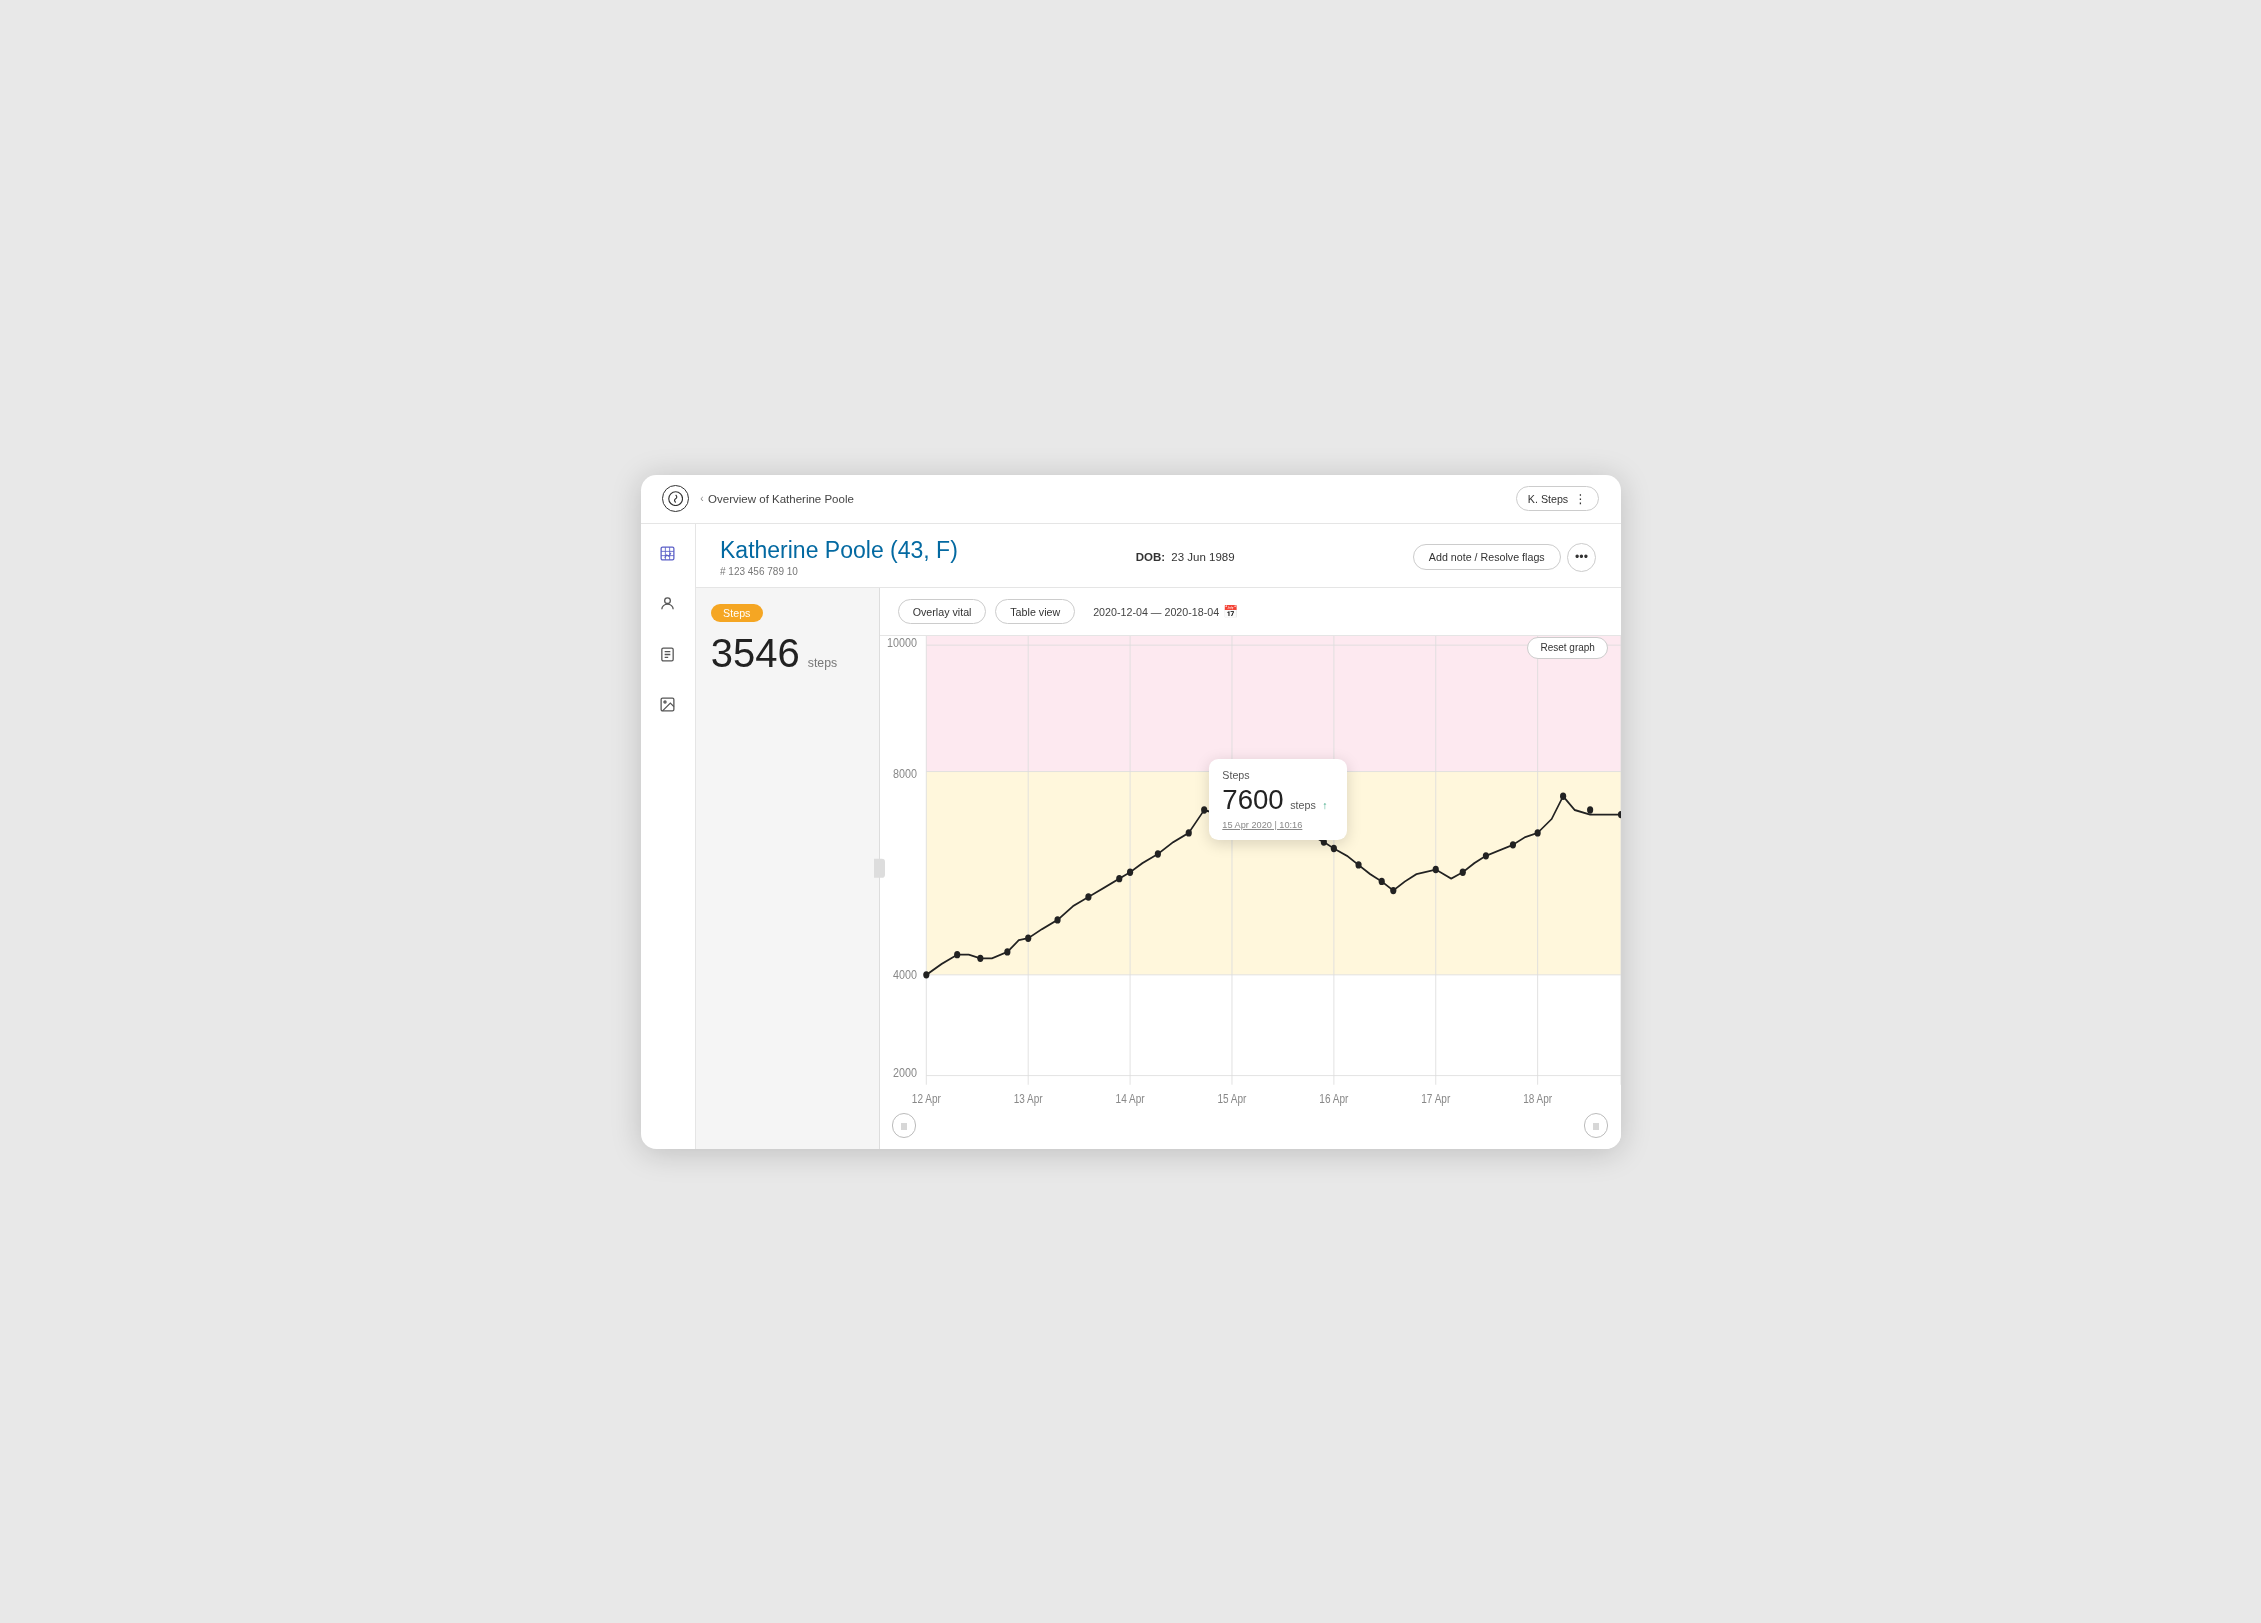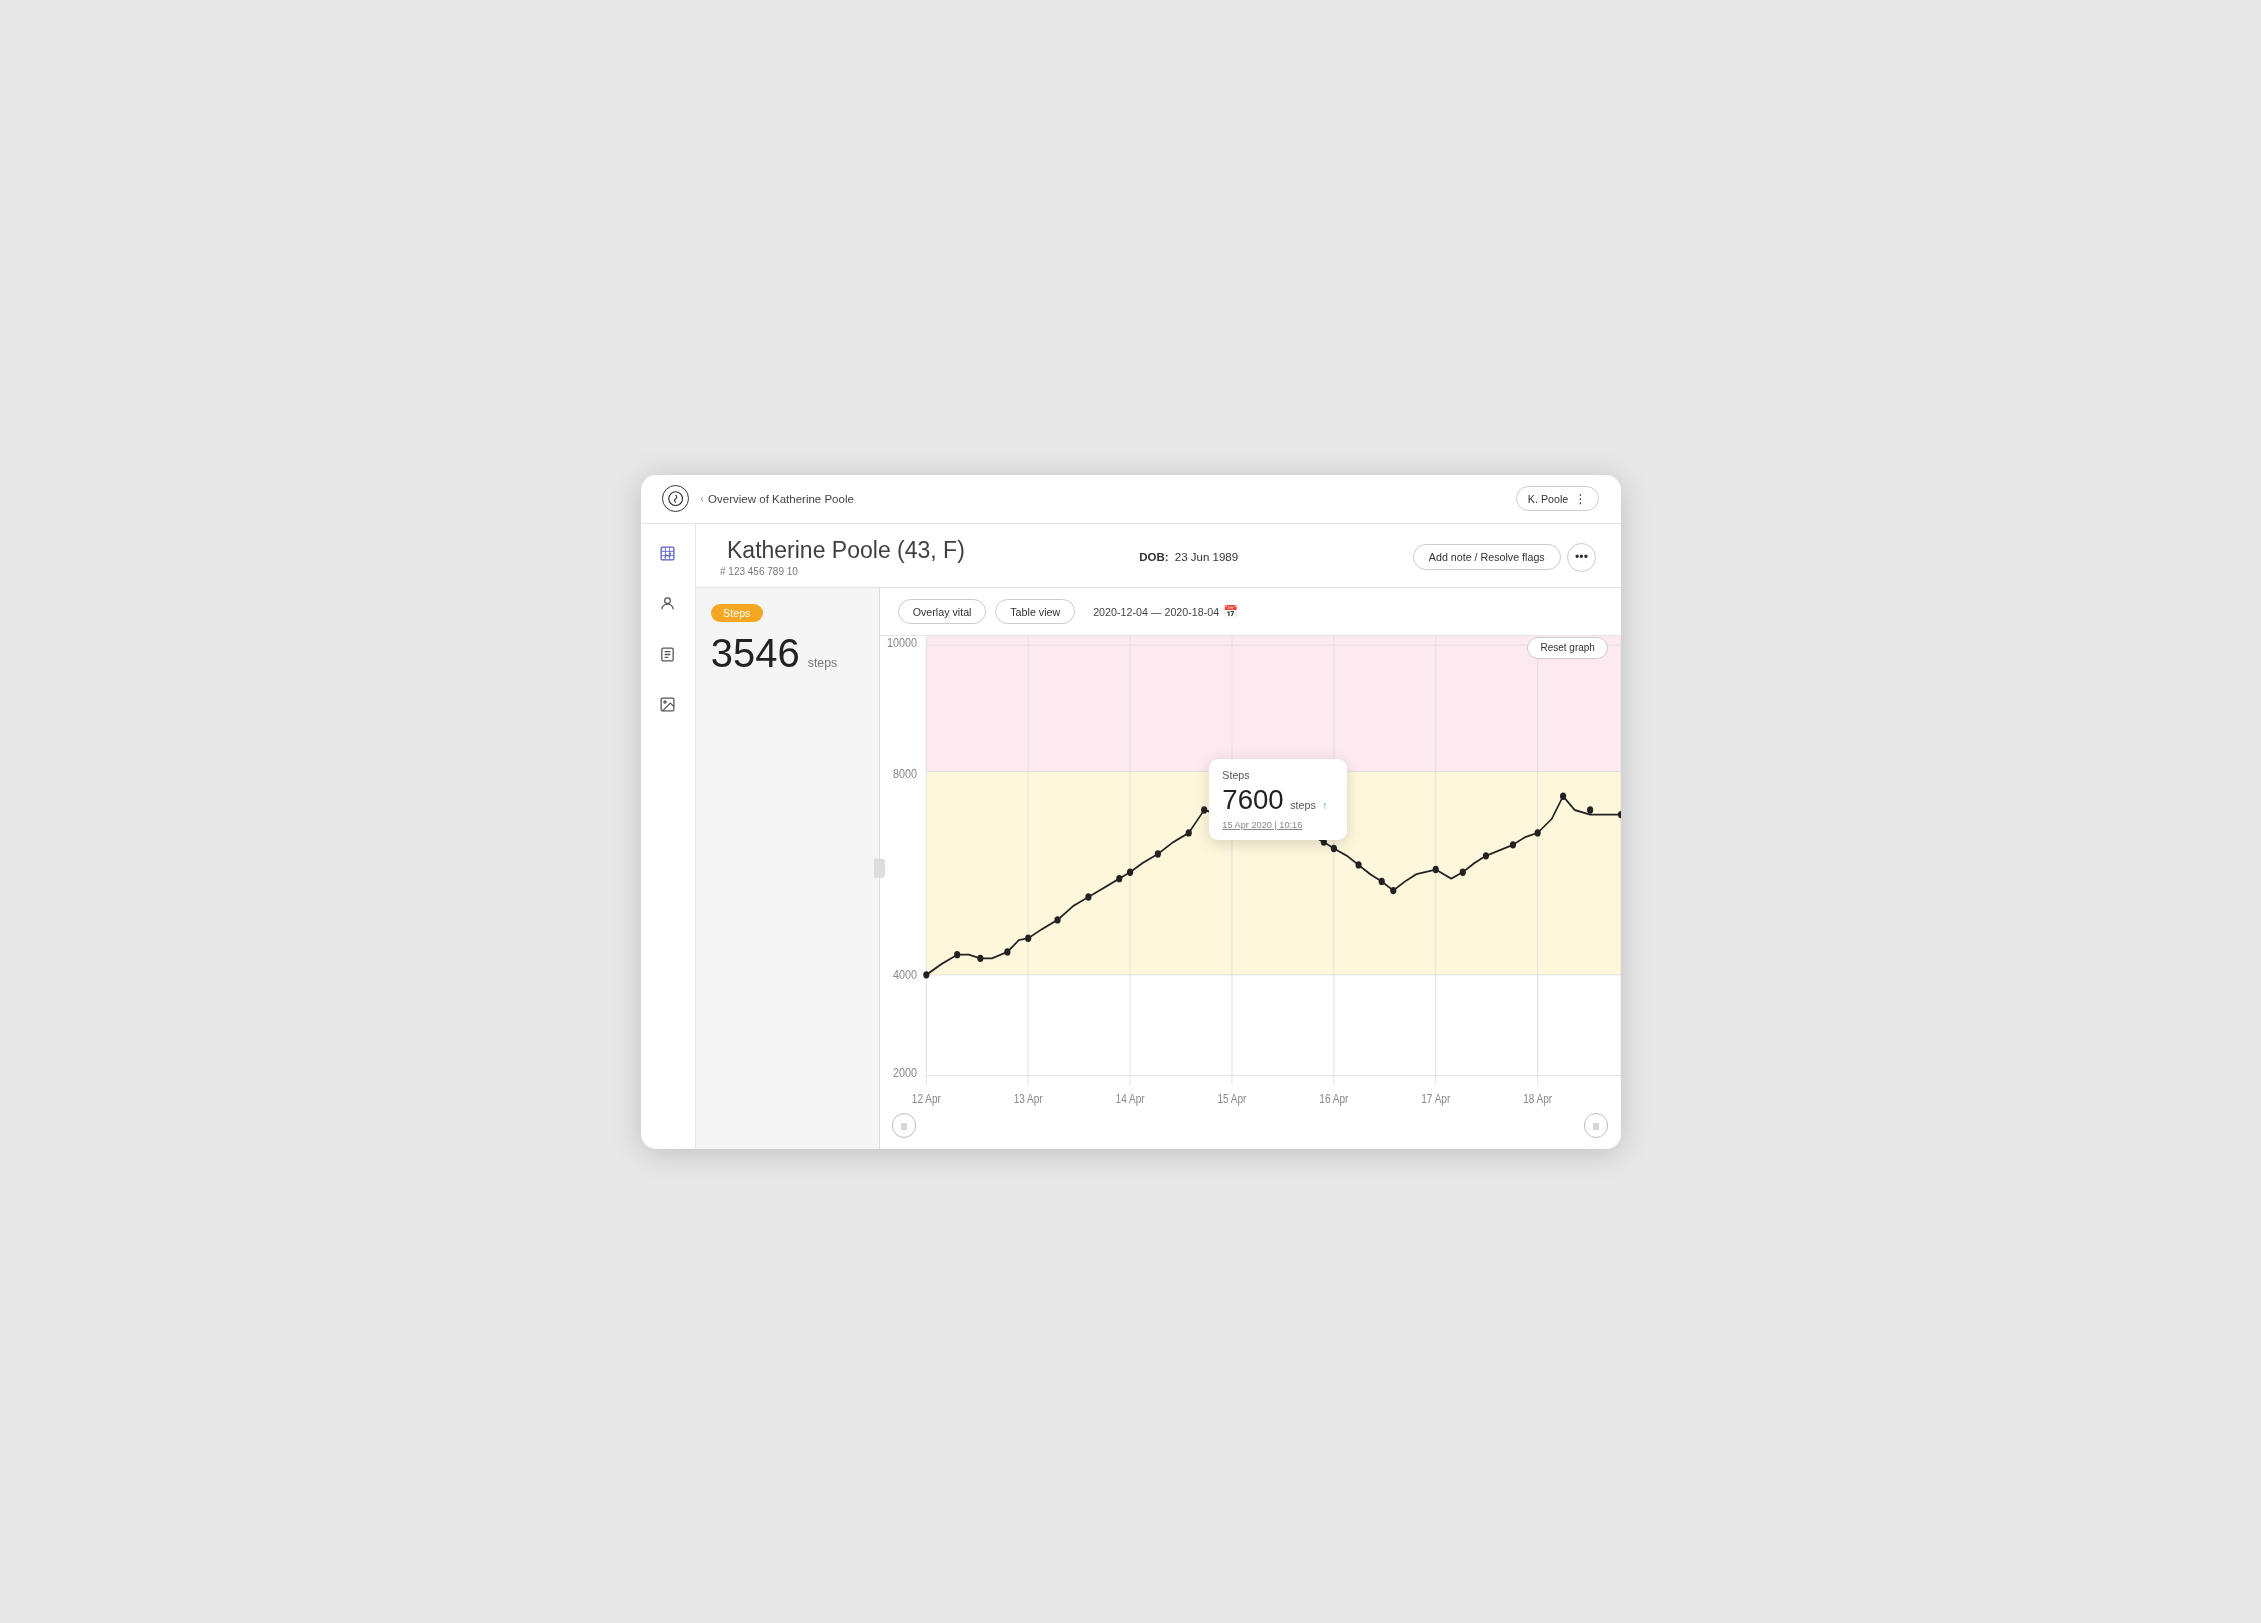--- a/index.html
+++ b/index.html
@@ -107,22 +107,21 @@
     .patient-header {
       padding: 13.8px 24.5px 10.7px 24.5px;
       border-bottom: 0.8px solid #e5e5e5;
       display: flex;
       align-items: center;
       justify-content: space-between;
     }
     .patient-info h1 {
       font-size: 23px;
       font-weight: 400;
-      color: #404040;
-      margin-left: 7px;
+      color: #0369a1;
     }
     .patient-info .patient-id {
       font-size: 10px;
       color: #777;
       margin-top: 1.5px;
     }
     .patient-meta {
       display: flex;
       align-items: flex-start;
       gap: 6.1px;
@@ -327,21 +326,21 @@
           <circle cx="10" cy="10" r="9" stroke="#333" stroke-width="1.5"></circle>
           <path d="M10 5 Q13 8 10 10 Q7 12 10 15" stroke="#333" stroke-width="1.5" fill="none"></path>
         </svg>
       </div>
       <div class="back-nav">
         <span class="chevron">‹</span>
         <span>Overview of Katherine Poole</span>
       </div>
     </div>
     <div class="user-badge">
-      <span>K. Poole</span>
+      <span>K. Steps</span>
       <span class="dots">⋮</span>
     </div>
   </div>
 
   <div class="main-body">
 
     <div class="sidebar">
       <div class="sidebar-icon active">
         <svg viewBox="0 0 24 24" fill="none" stroke="currentColor" stroke-width="1.8">
           <rect x="3" y="3" width="18" height="18" rx="2"></rect>

